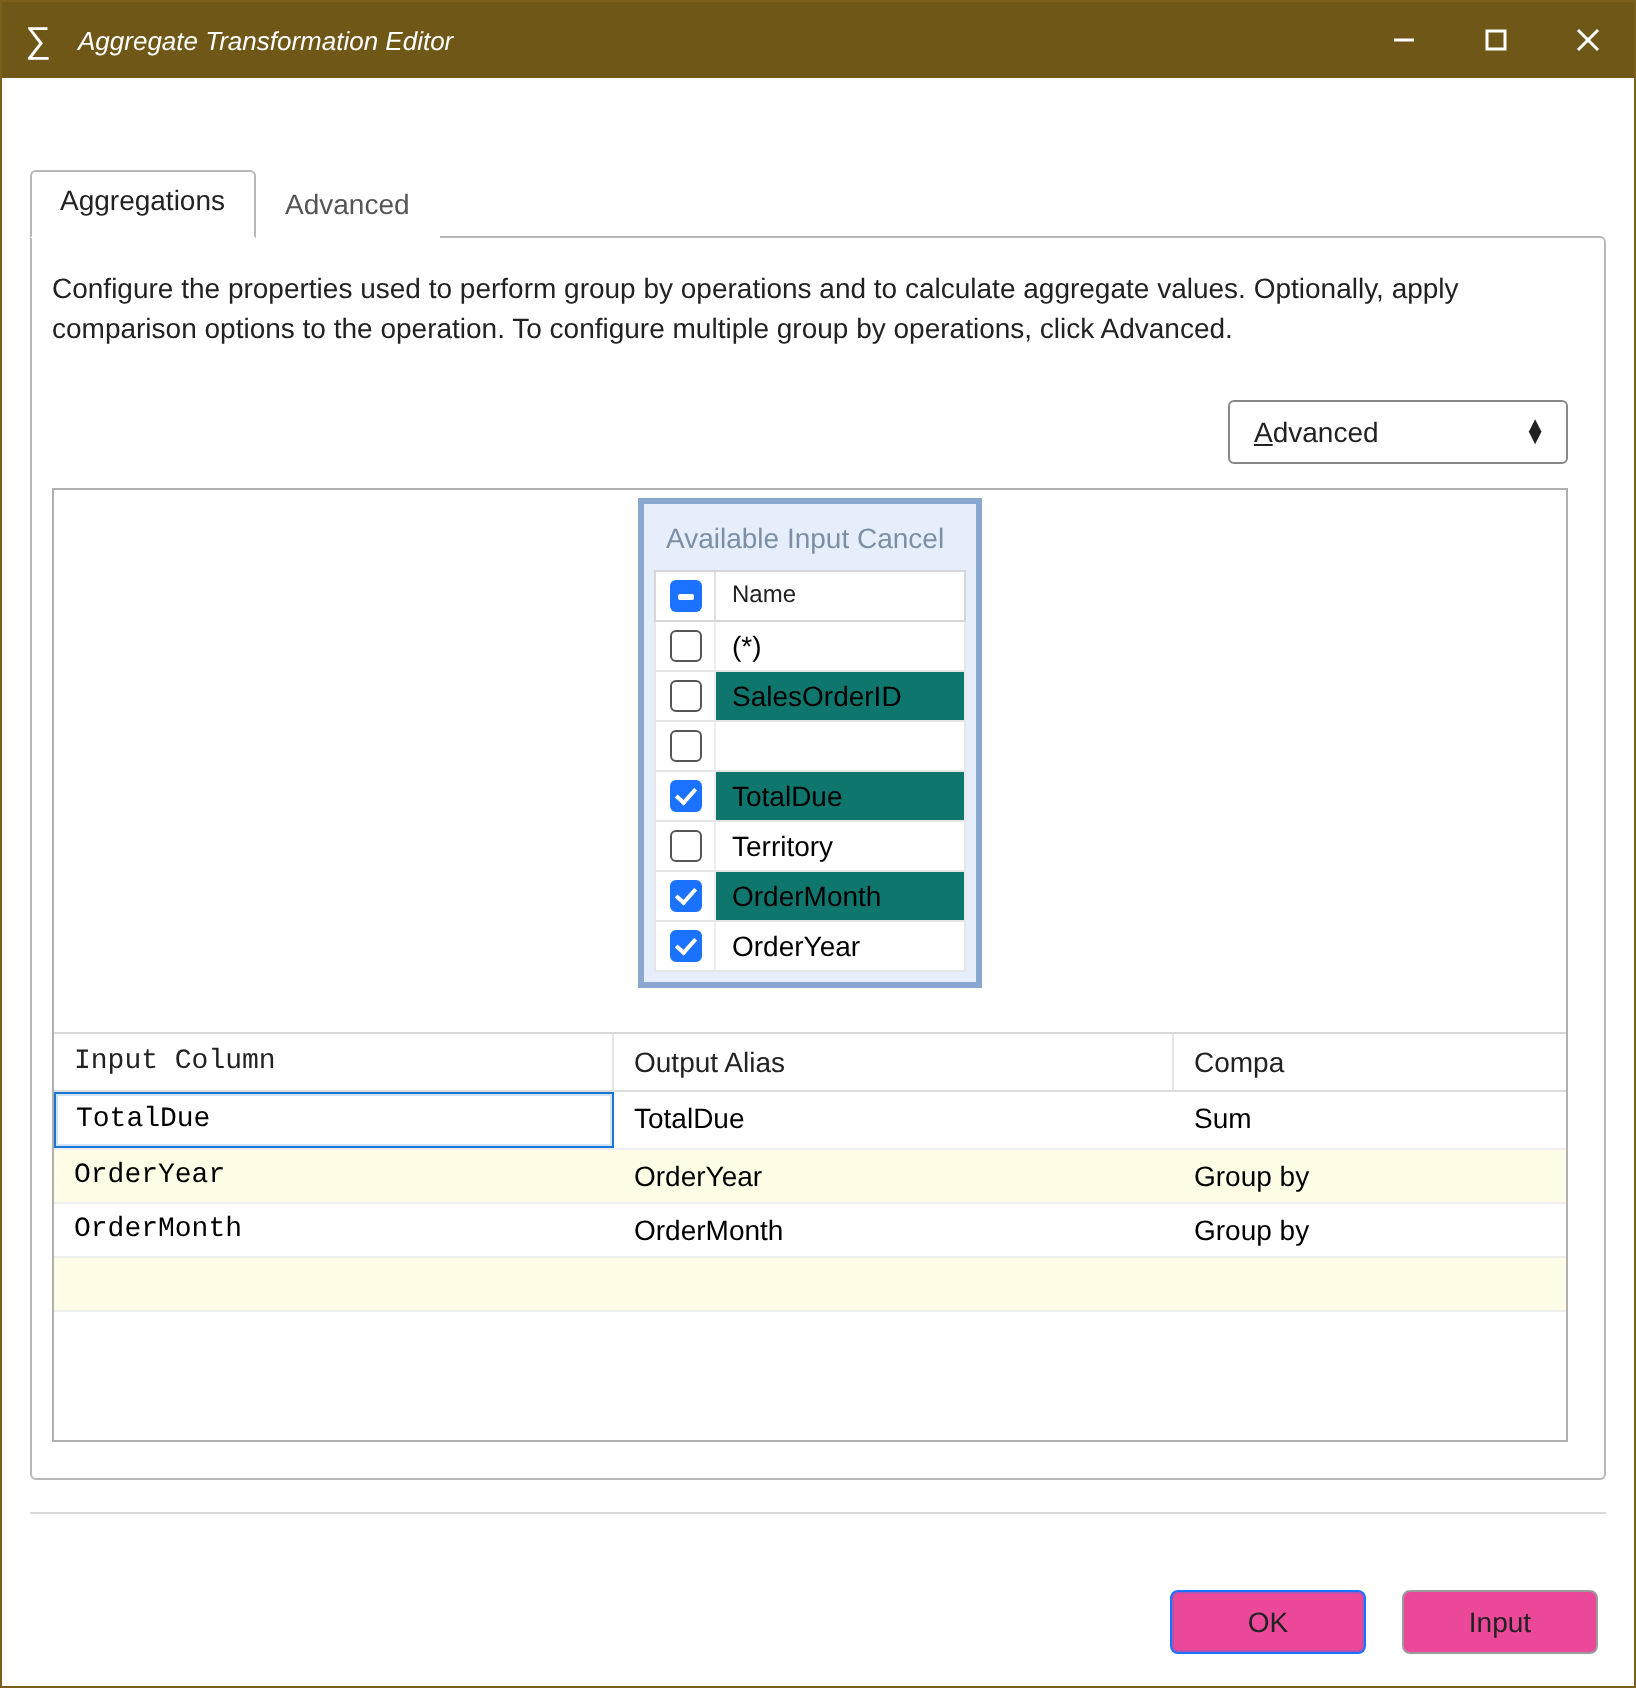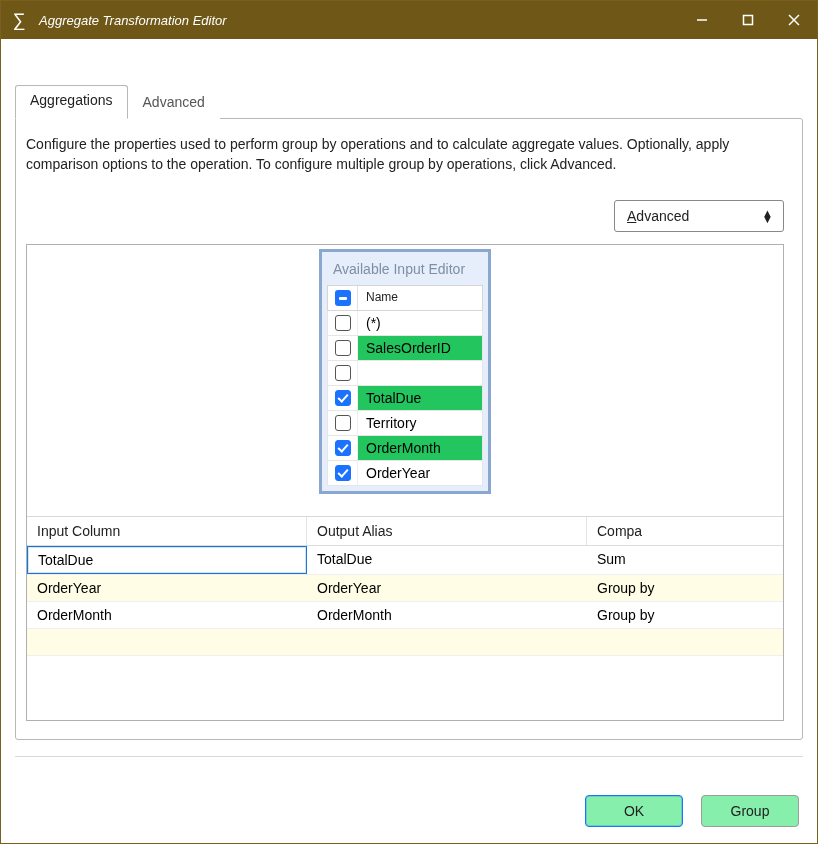--- a/index.html
+++ b/index.html
@@ -88,21 +88,21 @@
   .avail-header {
     display:flex; border:1px solid #d6d6d6;
   }
   .avail-header .chkcol { width:30px; display:flex; align-items:center; justify-content:center; padding:4px 0; border-right:1px solid #e0e0e0;}
   .avail-header .namecol { flex:1; padding:4px 8px; font-size:12px; color:#222;}
   .avail-rows { }
   .avail-row {
     display:flex; border:1px solid #e6e6e6; border-top:none;
     font-size:14px;
   }
-  .avail-row.hl { background:#22c55e; }
+  .avail-row.hl { background:#0f766e; }
   .avail-row .chkcol { width:30px; display:flex; align-items:center; justify-content:center; padding:4px 0; border-right:1px solid #eee; background:#fff;}
   .avail-row .namecol { flex:1; padding:4px 8px;}
   .chkbox {
     width:16px; height:16px; border:1.5px solid #555; border-radius:3px; background:#fff;
     display:flex; align-items:center; justify-content:center;
   }
   .chkbox.checked { background:#1a72ff; border-color:#1a72ff; }
   .chkbox.checked::after { content:""; width:4px; height:8px; border:solid #fff; border-width:0 2px 2px 0; transform:rotate(42deg); margin-top:-2px; }
   .hdr-ind {
     width:16px; height:16px; border-radius:3px; background:#1a72ff;
@@ -121,39 +121,39 @@
   .grid-head {
     display:flex; border-bottom:1px solid #dcdcdc;
     font-size:14px; color:#222;
   }
   .grid-head .gc { padding:6px 10px; border-right:1px solid #e4e4e4; }
   .grid-body {}
   .grow { display:flex; font-size:14px; border-bottom:1px solid #efefef; }
   .grow.alt { background:#fffde5; }
   .grow .gc { padding:5px 10px; border-right:1px solid transparent; }
   .grow.selected .gc.first { border:1px solid #1976d2; box-shadow: inset 0 0 0 1px rgba(25,118,210,.2); }
-  .gc.c1 { width:280px; }
+  .gc.c1 { width:280px;font-family:Liberation Mono, monospace; }
   .gc.c2 { width:280px; }
   .gc.c3 { width:140px; }
   .gc.c4 { width:200px; }
   .grow.empty .gc { height:26px; }
   
   .grid-scroll::-webkit-scrollbar { height:12px; }
   .grid-scroll::-webkit-scrollbar-track { background:#f0f0f0; }
   .grid-scroll::-webkit-scrollbar-thumb { background:#8a8a8a; }
 
   .footer {
     flex:0 0 auto;
     display:flex; justify-content:flex-end; gap:18px;
     padding: 18px 4px 2px 4px;
   }
   .btn {
     min-width:98px; height:32px;
     border:1px solid #9c9c9c; border-radius:4px;
-    background:#86efac; font-size:14px; color:#222;
+    background:#ec4899; font-size:14px; color:#222;
     display:flex; align-items:center; justify-content:center;
     padding:0 20px;
     margin-top:20px;
   }
   .btn.default { border-color:#1a72ff; box-shadow: 0 0 0 1px rgba(26,114,255,.25) inset; }
   .btn .underl { text-decoration: underline; }
   .sep {
     height:1px; background:#d8d8d8; margin: 16px 0 0 0;
   }
 </style>
@@ -203,21 +203,21 @@
               <span>▲</span>
               <span>▼</span>
             </span>
         </div>
       </div>
 
       <div class="outer-box">
 
         <div class="columns-area">
           <div class="avail-box">
-            <div class="avail-title">Available Input Editor</div>
+            <div class="avail-title">Available Input Cancel</div>
             <div class="avail-table">
               <div class="avail-header">
                 <div class="chkcol">
                     <div class="hdr-ind"></div>
                   </div>
                 <div class="namecol">Name</div>
               </div>
               <div class="avail-rows" id="avail-rows">
                   <div class="avail-row">
                     <div class="chkcol">
@@ -304,17 +304,17 @@
         </div>
 
       </div>
 
     </div>
 
     <div class="sep"></div>
 
     <div class="footer">
       <div class="btn default">OK</div>
-      <div class="btn">Group</div>
+      <div class="btn">Input</div>
     </div>
 
   </div>
 </div>
 
 </body></html>

